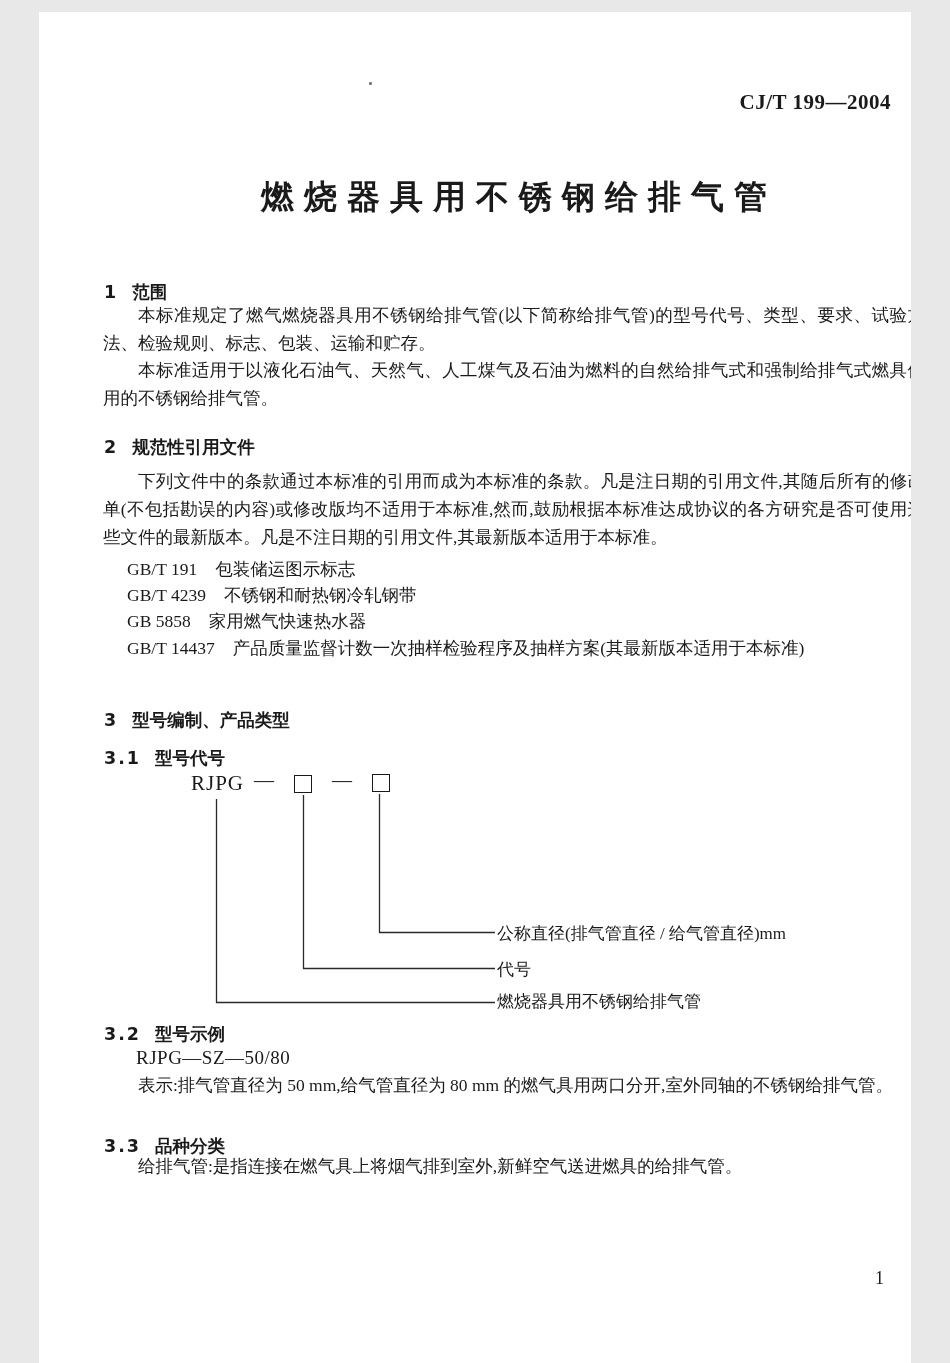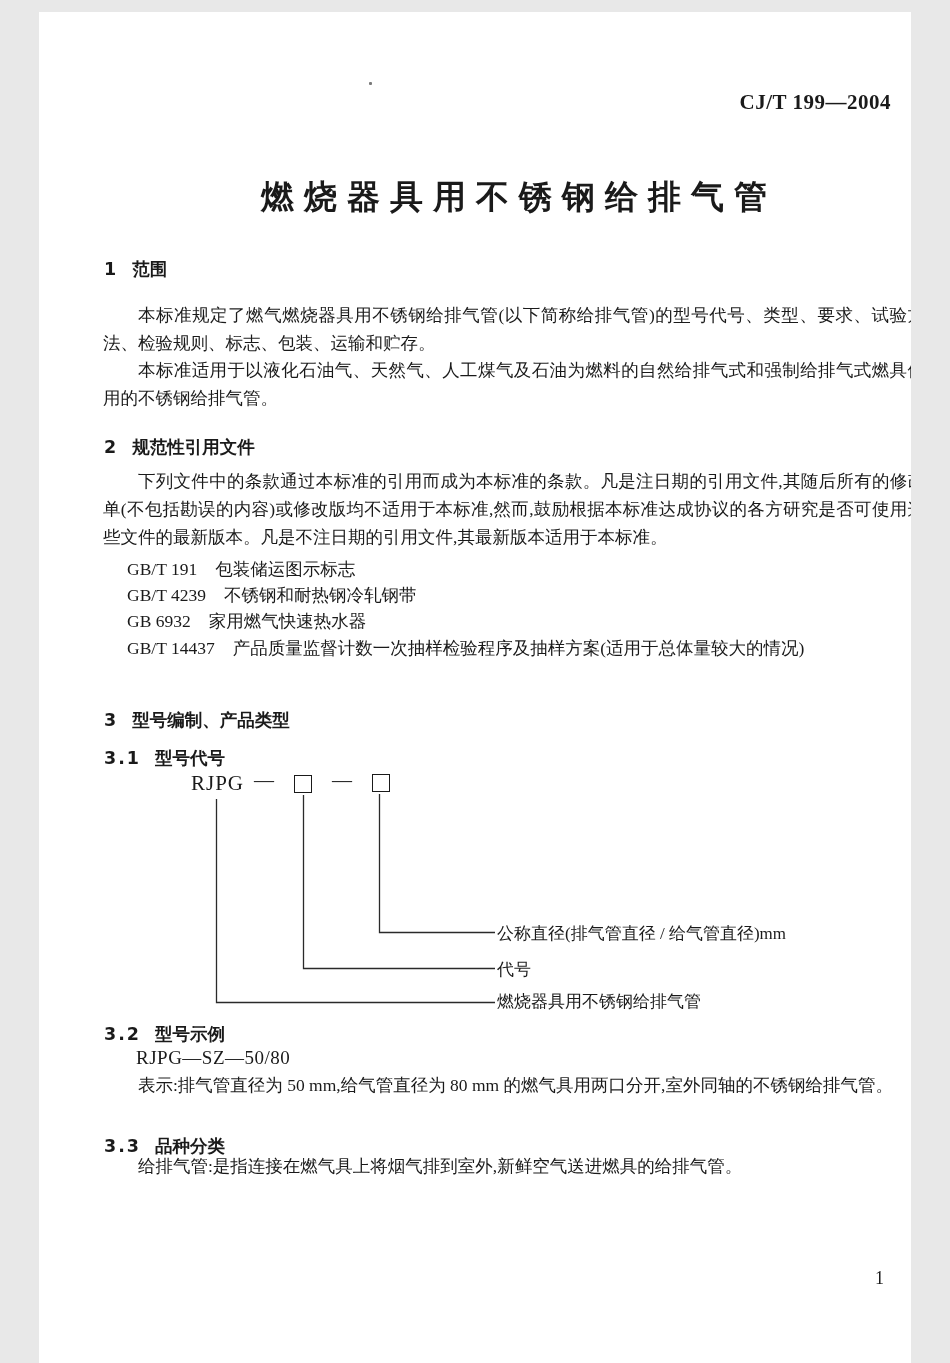--- a/index.html
+++ b/index.html
@@ -87,43 +87,43 @@
 <body>
 
 <div class="page">
 
   <div class="abs speck"></div>
 
   <div class="abs doc-code">CJ/T 199—2004</div>
 
   <div class="abs doc-title">燃烧器具用不锈钢给排气管</div>
 
-  <div class="abs sec-h" style="top:245px;text-align:center;">
+  <div class="abs sec-h" style="top:268px;text-align:center;">
     <span class="num">1</span><span>范围</span>
   </div>
   <div class="abs body-p" style="top:289px;">本标准规定了燃气燃烧器具用不锈钢给排气管(以下简称给排气管)的型号代号、类型、要求、试验方法、检验规则、标志、包装、运输和贮存。</div>
   <div class="abs body-p" style="top:344px;">本标准适用于以液化石油气、天然气、人工煤气及石油为燃料的自然给排气式和强制给排气式燃具使用的不锈钢给排气管。</div>
 
   <div class="abs sec-h" style="top:423px;">
     <span class="num">2</span><span>规范性引用文件</span>
   </div>
   <div class="abs body-p" style="top:455px;">下列文件中的条款通过本标准的引用而成为本标准的条款。凡是注日期的引用文件,其随后所有的修改单(不包括勘误的内容)或修改版均不适用于本标准,然而,鼓励根据本标准达成协议的各方研究是否可使用这些文件的最新版本。凡是不注日期的引用文件,其最新版本适用于本标准。</div>
 
   <div class="abs ref-list" style="top:544px;">
     <div class="ref-row">
       <span class="code">GB/T 191</span><span class="rtitle">包装储运图示标志</span>
     </div>
     <div class="ref-row">
       <span class="code">GB/T 4239</span><span class="rtitle">不锈钢和耐热钢冷轧钢带</span>
     </div>
     <div class="ref-row">
-      <span class="code">GB 6932</span><span class="rtitle">家用燃气快速热水器</span>
+      <span class="code">GB 5858</span><span class="rtitle">家用燃气快速热水器</span>
     </div>
     <div class="ref-row">
-      <span class="code">GB/T 14437</span><span class="rtitle">产品质量监督计数一次抽样检验程序及抽样方案(适用于总体量较大的情况)</span>
+      <span class="code">GB/T 14437</span><span class="rtitle">产品质量监督计数一次抽样检验程序及抽样方案(其最新版本适用于本标准)</span>
     </div>
   </div>
 
   <div class="abs sec-h" style="top:696px;">
     <span class="num">3</span><span>型号编制、产品类型</span>
   </div>
   <div class="abs sec-h" style="top:734px;">
     <span class="num">3.1</span><span>型号代号</span>
   </div>
 

